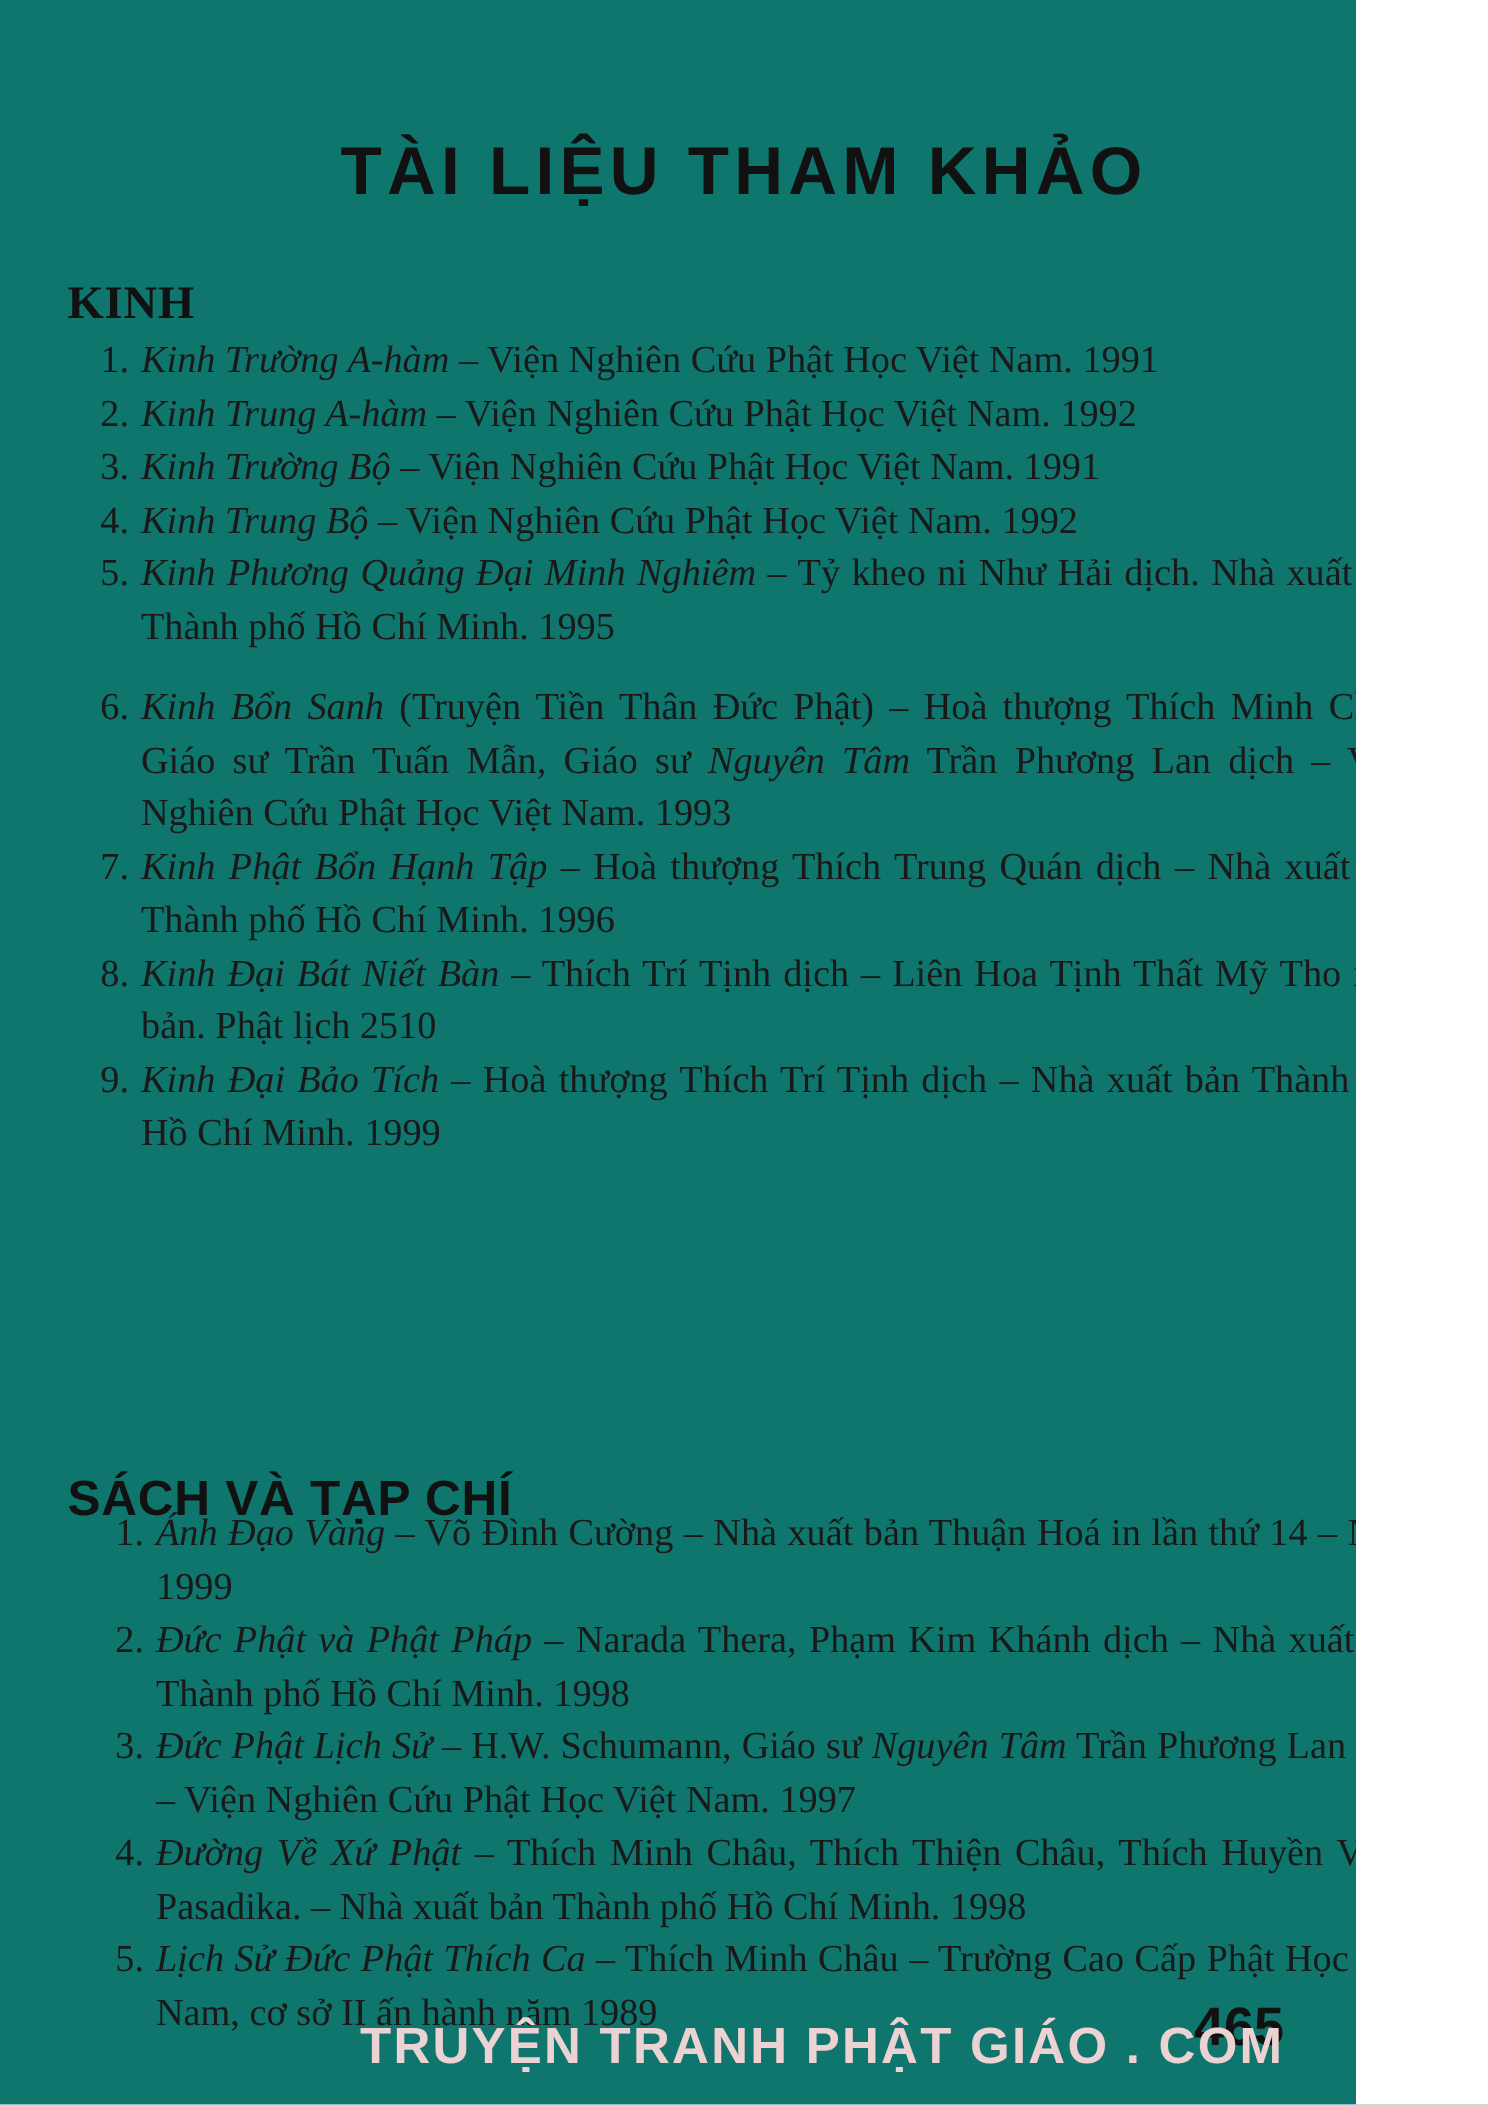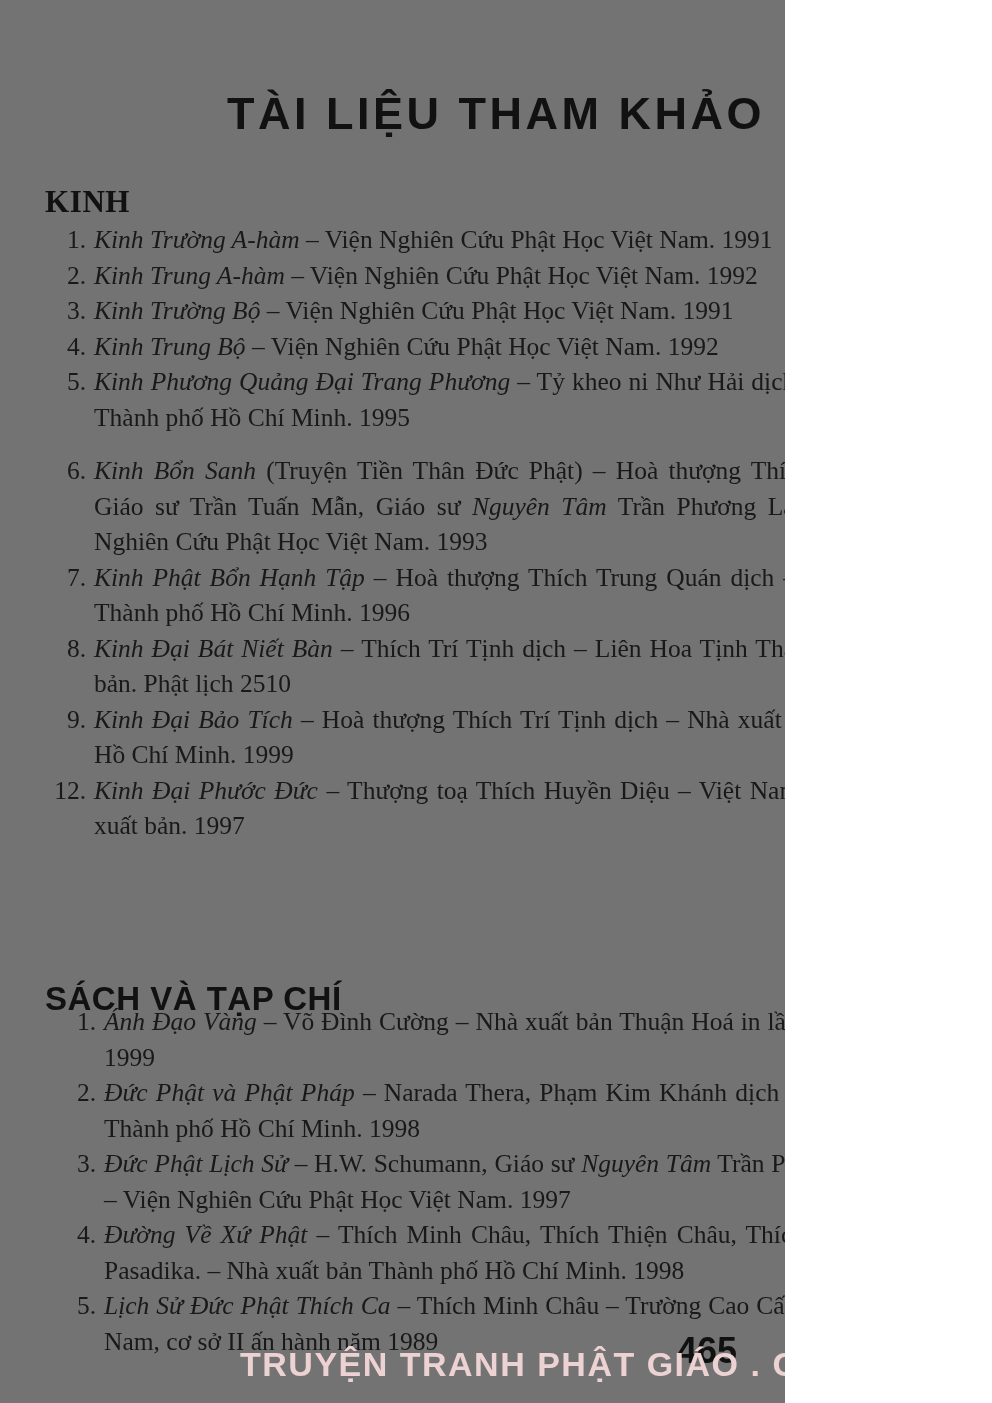--- a/index.html
+++ b/index.html
@@ -2,23 +2,23 @@
 <html><head>
 <meta charset="utf-8">
 <style>
   html, body {
     margin: 0;
     padding: 0;
     background: #ffffff;
   }
   .page {
     position: relative;
-    width: 785px;
+    width: 904px;
     height: 1403px;
-    background: #737373;
+    background: #0f766e;
     overflow: hidden;
     font-family: "Liberation Serif", "DejaVu Serif", serif;
     color: #191919;
     box-sizing: border-box;
   }
 
   
   .doc-title {
     position: absolute;
     top: 58px;
@@ -164,42 +164,38 @@
       <li class="ref-item">
         <span class="ref-num">3.</span>
         <span class="ref-text"><span class="frag it">Kinh Trường Bộ</span><span class="frag"> – Viện Nghiên Cứu Phật Học Việt Nam. 1991</span></span>
       </li>
       <li class="ref-item">
         <span class="ref-num">4.</span>
         <span class="ref-text"><span class="frag it">Kinh Trung Bộ</span><span class="frag"> – Viện Nghiên Cứu Phật Học Việt Nam. 1992</span></span>
       </li>
       <li class="ref-item">
         <span class="ref-num">5.</span>
-        <span class="ref-text"><span class="frag it">Kinh Phương Quảng Đại Trang Phương</span><span class="frag"> – Tỷ kheo ni Như Hải dịch. Nhà xuất bản Thành phố Hồ Chí Minh. 1995</span></span>
+        <span class="ref-text"><span class="frag it">Kinh Phương Quảng Đại Minh Nghiêm</span><span class="frag"> – Tỷ kheo ni Như Hải dịch. Nhà xuất bản Thành phố Hồ Chí Minh. 1995</span></span>
       </li>
       <li class="ref-item gap-before">
         <span class="ref-num">6.</span>
         <span class="ref-text"><span class="frag it">Kinh Bổn Sanh</span><span class="frag"> (Truyện Tiền Thân Đức Phật) – Hoà thượng Thích Minh Châu, Giáo sư Trần Tuấn Mẫn, Giáo sư </span><span class="frag it">Nguyên Tâm</span><span class="frag"> Trần Phương Lan dịch – Viện Nghiên Cứu Phật Học Việt Nam. 1993</span></span>
       </li>
       <li class="ref-item">
         <span class="ref-num">7.</span>
         <span class="ref-text"><span class="frag it">Kinh Phật Bổn Hạnh Tập</span><span class="frag"> – Hoà thượng Thích Trung Quán dịch – Nhà xuất bản Thành phố Hồ Chí Minh. 1996</span></span>
       </li>
       <li class="ref-item">
         <span class="ref-num">8.</span>
         <span class="ref-text"><span class="frag it">Kinh Đại Bát Niết Bàn</span><span class="frag"> – Thích Trí Tịnh dịch – Liên Hoa Tịnh Thất Mỹ Tho xuất bản. Phật lịch 2510</span></span>
       </li>
       <li class="ref-item">
         <span class="ref-num">9.</span>
         <span class="ref-text"><span class="frag it">Kinh Đại Bảo Tích</span><span class="frag"> – Hoà thượng Thích Trí Tịnh dịch – Nhà xuất bản Thành phố Hồ Chí Minh. 1999</span></span>
       </li>
-      <li class="ref-item">
-        <span class="ref-num">12.</span>
-        <span class="ref-text"><span class="frag it">Kinh Đại Phước Đức</span><span class="frag"> – Thượng toạ Thích Huyền Diệu – Việt Nam Phật Quốc tự xuất bản. 1997</span></span>
-      </li>
     </ol>
 
   <h2 id="sec-sach-heading" class="section-heading sans-bold">SÁCH VÀ TẠP CHÍ</h2>
 
   <ol id="list-sach" class="ref-list">
       <li class="ref-item">
         <span class="ref-num">1.</span>
         <span class="ref-text"><span class="frag it">Ánh Đạo Vàng</span><span class="frag"> – Võ Đình Cường – Nhà xuất bản Thuận Hoá in lần thứ 14 – Năm 1999</span></span>
       </li>
       <li class="ref-item">

